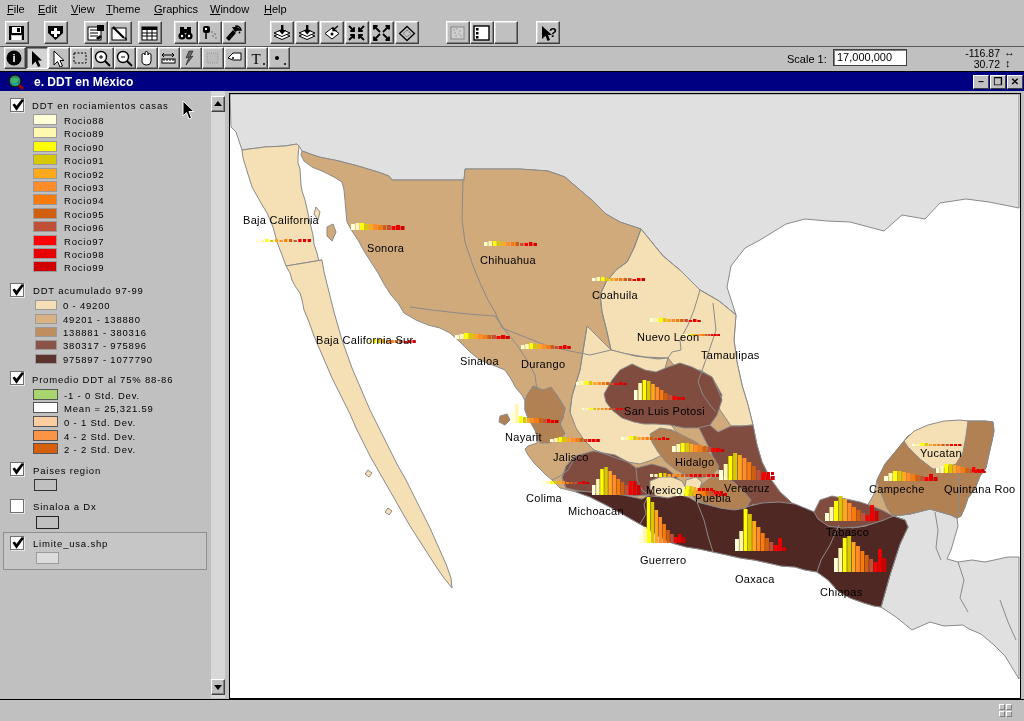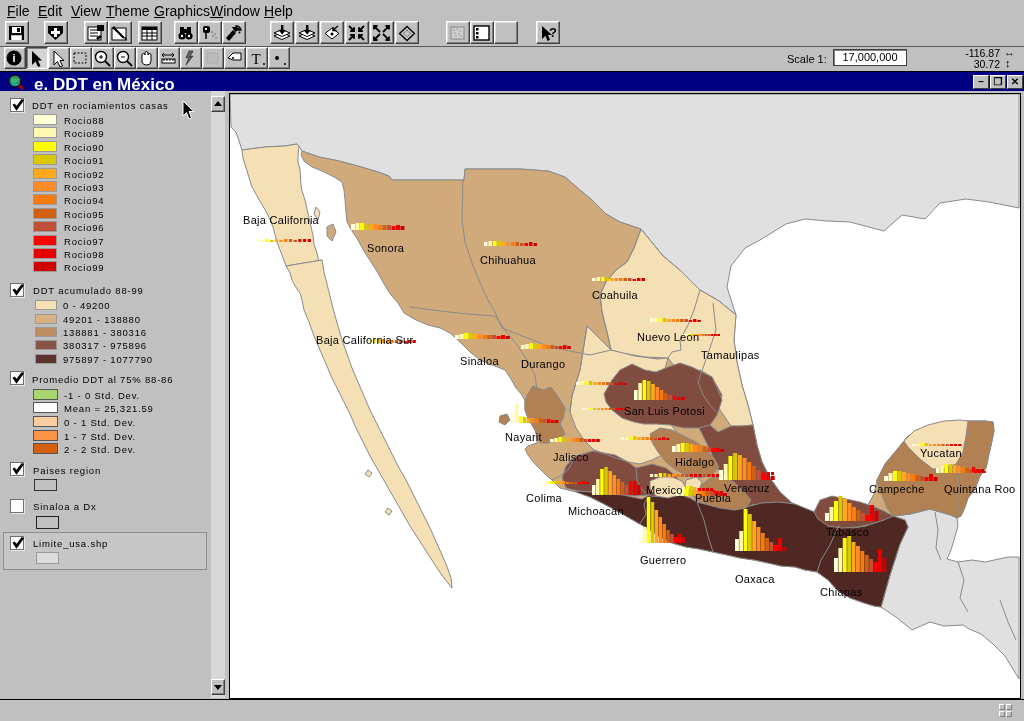--- a/index.html
+++ b/index.html
@@ -1,35 +1,35 @@
 <!DOCTYPE html>
 <html><head><meta charset="utf-8"><style>
 * { margin:0; padding:0; box-sizing:border-box; }
 html,body { width:1024px; height:721px; overflow:hidden; background:#c0c0c0; font-family:"Liberation Sans", sans-serif; }
 .menubar { position:absolute; left:0; top:0; width:1024px; height:19px; background:#c0c0c0; }
-.menu { position:absolute; top:3px; font-size:14px; color:#000; }
+.menu { position:absolute; top:3px; font-size:11px; color:#000; }
 .menu u { text-decoration:underline; }
 .toolbar1 { position:absolute; left:0; top:19px; width:1024px; height:28px; background:#c0c0c0; border-bottom:1px solid #5a5a5a; }
 .toolbar2 { position:absolute; left:0; top:47px; width:1024px; height:24px; background:#c0c0c0; }
 .tbtn { position:absolute; background:#c0c0c0; border-top:1px solid #ffffff; border-left:1px solid #ffffff; border-right:1px solid #404040; border-bottom:1px solid #404040; box-shadow:inset -1px -1px 0 #808080, inset 1px 1px 0 #dfdfdf; display:flex; align-items:center; justify-content:center; }
 .tbtn.pressed { border-top:1px solid #404040; border-left:1px solid #404040; border-right:1px solid #ffffff; border-bottom:1px solid #ffffff; box-shadow:inset 1px 1px 0 #808080; background:#d4d4d4; }
 .titlebar { position:absolute; left:0; top:71px; width:1024px; height:20px; background:#000082; border-top:1px solid #000; }
-.title { position:absolute; left:34px; top:3px; font-size:17px; font-weight:bold; color:#fff; }
+.title { position:absolute; left:34px; top:3px; font-size:12px; font-weight:bold; color:#fff; }
 .winbtn { position:absolute; top:3px; width:16px; height:14px; background:#c0c0c0; border-top:1px solid #fff; border-left:1px solid #fff; border-right:1px solid #404040; border-bottom:1px solid #404040; font-size:10px; text-align:center; line-height:12px; font-weight:bold; }
 .content { position:absolute; left:0; top:91px; width:1024px; height:608px; background:#c0c0c0; }
 .legend { position:absolute; left:0; top:91px; width:211px; height:607px; background:#c0c0c0; overflow:hidden; }
 .lt { position:absolute; color:#000; white-space:nowrap; }
 .cb { position:absolute; width:14px; height:14px; background:#fff; border:1px solid #707070; box-shadow:1px 1px 0 #e8e8e8; }
 .scroll { position:absolute; left:211px; top:91px; width:14px; height:607px; background:#d8d8d8; }
 .sbtn { position:absolute; left:0; width:14px; height:16px; background:#c0c0c0; border-top:1px solid #fff; border-left:1px solid #fff; border-right:1px solid #404040; border-bottom:1px solid #404040; box-shadow:inset -1px -1px 0 #808080; }
 .mapwrap { position:absolute; left:229px; top:93px; width:792px; height:606px; border:1px solid #000; background:#fff; }
 .statusbar { position:absolute; left:0; top:699px; width:1024px; height:22px; background:#c0c0c0; border-top:1px solid #000; }
 .grip { position:absolute; left:999px; top:4px; width:15px; height:14px; }
 .grip div { position:absolute; width:6px; height:6px; border-top:1px solid #fff; border-left:1px solid #fff; border-right:1px solid #808080; border-bottom:1px solid #808080; }
-.scalebox { position:absolute; left:833px; top:49px; width:74px; height:17px; background:#fff; border:1px solid #404040; box-shadow:inset 1px 1px 0 #808080; font-size:11px; padding:1px 3px;text-align:center; }
+.scalebox { position:absolute; left:833px; top:49px; width:74px; height:17px; background:#fff; border:1px solid #404040; box-shadow:inset 1px 1px 0 #808080; font-size:11px; padding:1px 3px; }
 </style></head>
 <body>
 <div class="menubar">
   <span class="menu" style="left:7px"><u>F</u>ile</span>
   <span class="menu" style="left:38px"><u>E</u>dit</span>
   <span class="menu" style="left:71px"><u>V</u>iew</span>
   <span class="menu" style="left:106px"><u>T</u>heme</span>
   <span class="menu" style="left:154px"><u>G</u>raphics</span>
   <span class="menu" style="left:210px"><u>W</u>indow</span>
   <span class="menu" style="left:264px"><u>H</u>elp</span>
@@ -297,21 +297,21 @@
     <div class="lt" style="left:64px;top:131px;font-size:9.5px;letter-spacing:0.8px">Rocio96</div>
     <div style="position:absolute;left:33px;top:144px;width:24px;height:11px;background:#ff0000;border:1px solid #9a9a9a"></div>
     <div class="lt" style="left:64px;top:145px;font-size:9.5px;letter-spacing:0.8px">Rocio97</div>
     <div style="position:absolute;left:33px;top:157px;width:24px;height:11px;background:#e80000;border:1px solid #9a9a9a"></div>
     <div class="lt" style="left:64px;top:158px;font-size:9.5px;letter-spacing:0.8px">Rocio98</div>
     <div style="position:absolute;left:33px;top:170px;width:24px;height:11px;background:#d00000;border:1px solid #9a9a9a"></div>
     <div class="lt" style="left:64px;top:171px;font-size:9.5px;letter-spacing:0.8px">Rocio99</div>
     <div class="cb" style="left:10px;top:192px"><svg width="14" height="14" viewBox="0 0 14 14">
         <path d="M2.5 6 L5.5 10.5 L12 1.5 L11 1 L5.5 8 L3.5 5.5 Z" fill="#000" stroke="#000" stroke-width="1.4"></path>
       </svg></div>
-    <div class="lt" style="left:33px;top:194px;font-size:9.5px;letter-spacing:0.8px">DDT acumulado 88-99</div>
+    <div class="lt" style="left:33px;top:194px;font-size:9.5px;letter-spacing:0.8px">DDT acumulado 97-99</div>
     <div style="position:absolute;left:35px;top:209px;width:22px;height:10px;background:#f5dfb4;border:1px solid #9a9a9a"></div>
     <div class="lt" style="left:63px;top:209px;font-size:9.5px;letter-spacing:0.8px">0 - 49200</div>
     <div style="position:absolute;left:35px;top:223px;width:22px;height:10px;background:#d9b183;border:1px solid #9a9a9a"></div>
     <div class="lt" style="left:63px;top:223px;font-size:9.5px;letter-spacing:0.8px">49201 - 138880</div>
     <div style="position:absolute;left:35px;top:236px;width:22px;height:10px;background:#be8d60;border:1px solid #9a9a9a"></div>
     <div class="lt" style="left:63px;top:236px;font-size:9.5px;letter-spacing:0.8px">138881 - 380316</div>
     <div style="position:absolute;left:35px;top:249px;width:22px;height:10px;background:#8a5347;border:1px solid #9a9a9a"></div>
     <div class="lt" style="left:63px;top:249px;font-size:9.5px;letter-spacing:0.8px">380317 - 975896</div>
     <div style="position:absolute;left:35px;top:263px;width:22px;height:10px;background:#5c332e;border:1px solid #9a9a9a"></div>
     <div class="lt" style="left:63px;top:263px;font-size:9.5px;letter-spacing:0.8px">975897 - 1077790</div>
@@ -319,21 +319,21 @@
         <path d="M2.5 6 L5.5 10.5 L12 1.5 L11 1 L5.5 8 L3.5 5.5 Z" fill="#000" stroke="#000" stroke-width="1.4"></path>
       </svg></div>
     <div class="lt" style="left:32px;top:283px;font-size:9.5px;letter-spacing:0.8px">Promedio DDT al 75% 88-86</div>
     <div style="position:absolute;left:33px;top:298px;width:25px;height:11px;background:#a8d56e;border:1px solid #555"></div>
     <div class="lt" style="left:64px;top:299px;font-size:9.5px;letter-spacing:0.8px">-1 - 0 Std. Dev.</div>
     <div style="position:absolute;left:33px;top:311px;width:25px;height:11px;background:#ffffff;border:1px solid #555"></div>
     <div class="lt" style="left:64px;top:312px;font-size:9.5px;letter-spacing:0.8px">Mean = 25,321.59</div>
     <div style="position:absolute;left:33px;top:325px;width:25px;height:11px;background:#fbcea1;border:1px solid #555"></div>
     <div class="lt" style="left:64px;top:326px;font-size:9.5px;letter-spacing:0.8px">0 - 1 Std. Dev.</div>
     <div style="position:absolute;left:33px;top:339px;width:25px;height:11px;background:#fb9447;border:1px solid #555"></div>
-    <div class="lt" style="left:64px;top:340px;font-size:9.5px;letter-spacing:0.8px">1 - 7 Std. Dev.</div>
+    <div class="lt" style="left:64px;top:340px;font-size:9.5px;letter-spacing:0.8px">4 - 2 Std. Dev.</div>
     <div style="position:absolute;left:33px;top:352px;width:25px;height:11px;background:#d55f0a;border:1px solid #555"></div>
     <div class="lt" style="left:64px;top:353px;font-size:9.5px;letter-spacing:0.8px">2 - 2 Std. Dev.</div>
     <div class="cb" style="left:10px;top:371px"><svg width="14" height="14" viewBox="0 0 14 14">
         <path d="M2.5 6 L5.5 10.5 L12 1.5 L11 1 L5.5 8 L3.5 5.5 Z" fill="#000" stroke="#000" stroke-width="1.4"></path>
       </svg></div>
     <div class="lt" style="left:33px;top:374px;font-size:9.5px;letter-spacing:0.8px">Paises region</div>
     <div style="position:absolute;left:34px;top:388px;width:23px;height:12px;background:#c0c0c0;border:1px solid #333"></div>
     <div class="cb" style="left:10px;top:408px"></div>
     <div class="lt" style="left:33px;top:410px;font-size:9.5px;letter-spacing:0.8px">Sinaloa a Dx</div>
     <div style="position:absolute;left:36px;top:425px;width:23px;height:13px;background:#c0c0c0;border:1px solid #222"></div>

